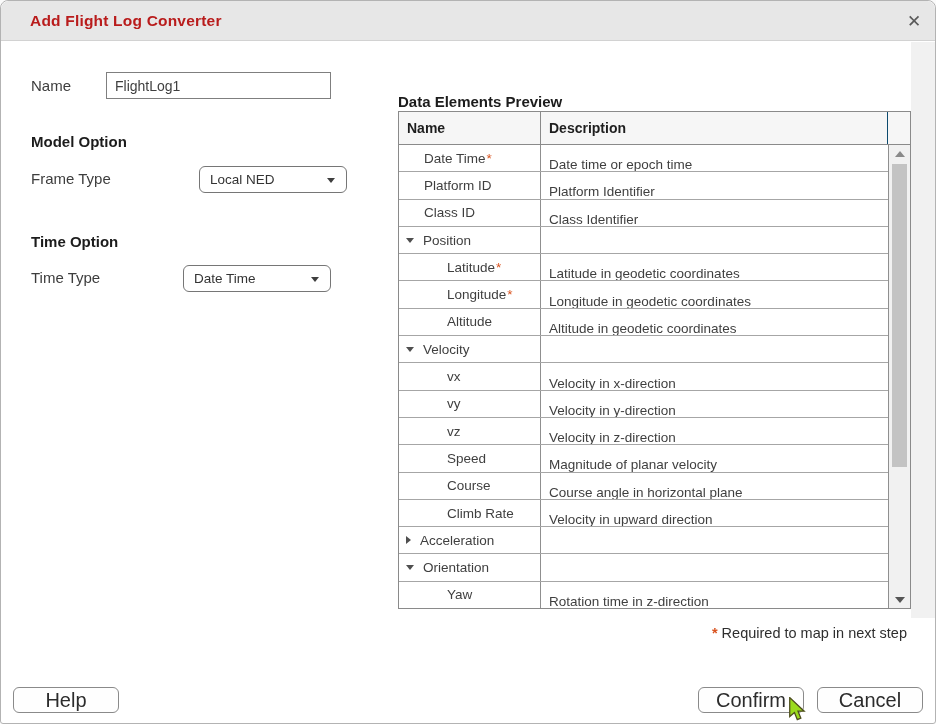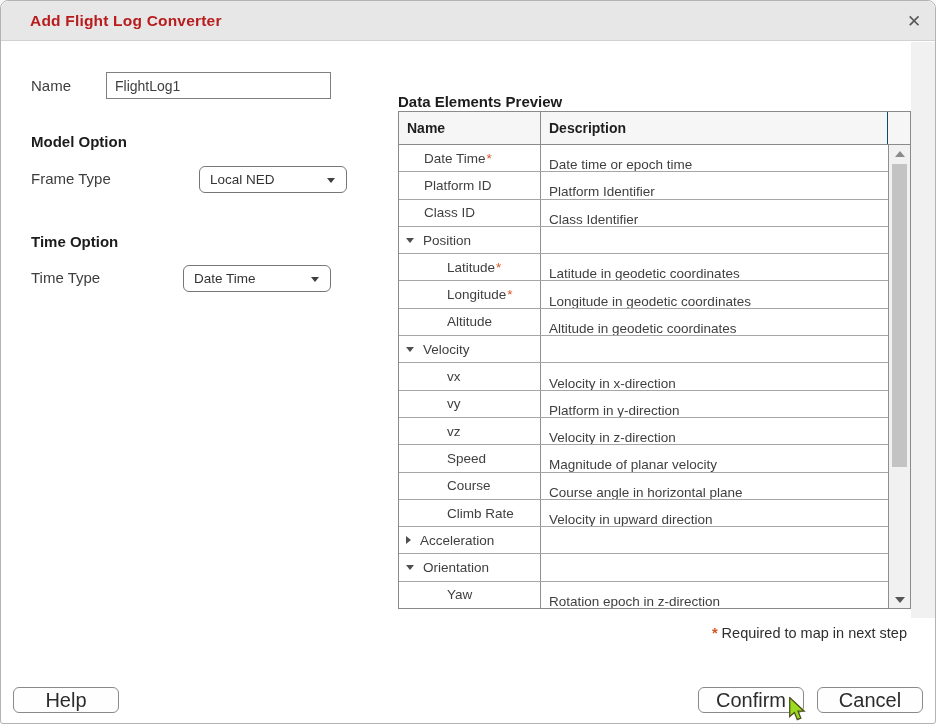--- a/index.html
+++ b/index.html
@@ -195,21 +195,21 @@
         <div class="trow">
           <div class="cell name-cell lvl2">
             <span>vx</span>
           </div>
           <div class="cell desc-cell">Velocity in x-direction</div>
         </div>
         <div class="trow">
           <div class="cell name-cell lvl2">
             <span>vy</span>
           </div>
-          <div class="cell desc-cell">Platform in y-direction</div>
+          <div class="cell desc-cell">Velocity in y-direction</div>
         </div>
         <div class="trow">
           <div class="cell name-cell lvl2">
             <span>vz</span>
           </div>
           <div class="cell desc-cell">Velocity in z-direction</div>
         </div>
         <div class="trow">
           <div class="cell name-cell lvl2">
             <span>Speed</span>
@@ -239,21 +239,21 @@
           <div class="cell name-cell parent">
             <span class="toggle tri-down"></span>
             <span>Orientation</span>
           </div>
           <div class="cell desc-cell"></div>
         </div>
         <div class="trow">
           <div class="cell name-cell lvl2">
             <span>Yaw</span>
           </div>
-          <div class="cell desc-cell">Rotation epoch in z-direction</div>
+          <div class="cell desc-cell">Rotation time in z-direction</div>
         </div>
       </div>
     <div class="vscroll">
       <div class="scroll-up">
         <span class="up-tri"></span>
       </div>
       <div class="thumb"></div>
       <div class="scroll-down">
         <span class="down-tri"></span>
       </div>

